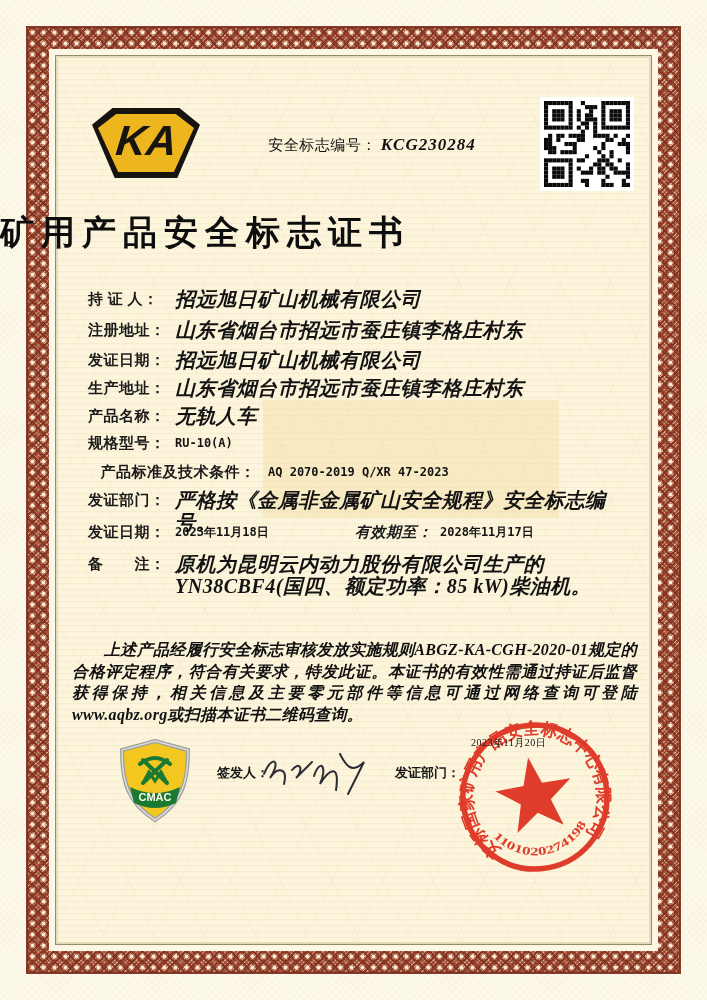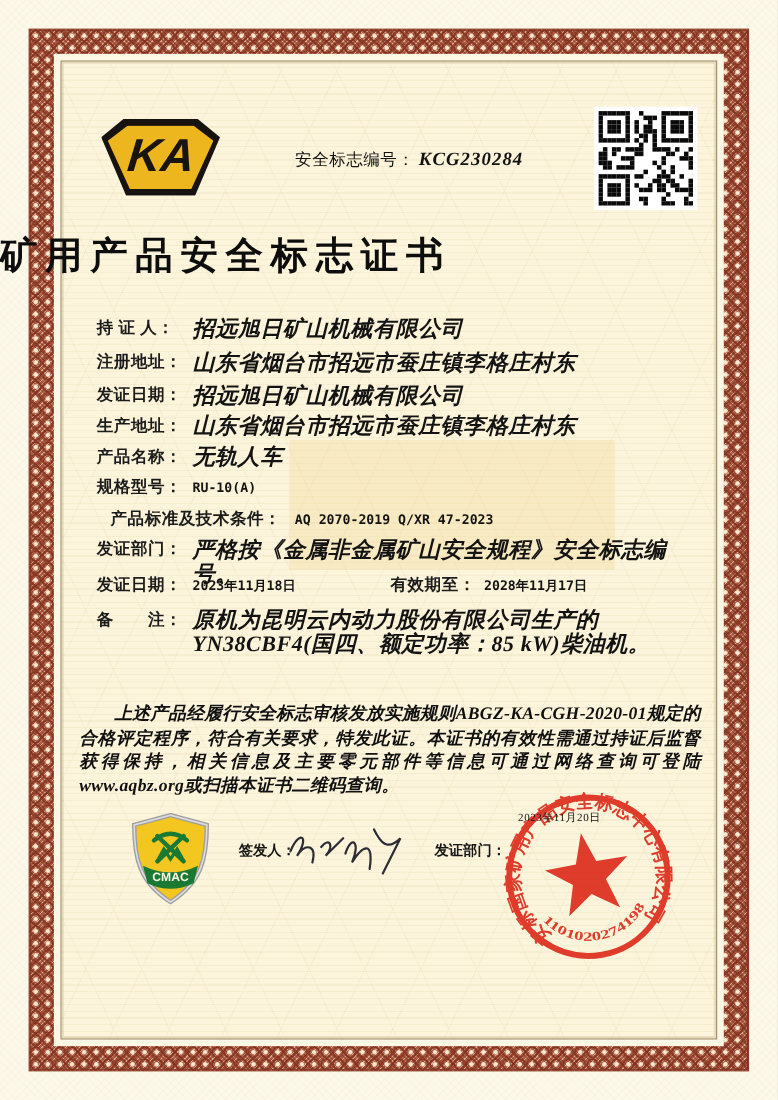--- a/index.html
+++ b/index.html
@@ -79,21 +79,21 @@
   }
   .lab.wide{ width:180px;text-align:center; }
   .val{
     font-size:20px; font-weight:600; font-style:italic; color:#131313; letter-spacing:.5px;
   }
   .val.num{
     font-family:"DejaVu Sans Mono","Liberation Mono",monospace;
     font-style:normal; font-weight:700; font-size:12px; letter-spacing:0;
   }
   .val.wrap{ width:465px; }
-  .lab.mid{ width:85px; margin-left:13px;}
+  .lab.mid{ width:85px; margin-left:13px;font-style:italic;}
   
   .statement{
     position:absolute; left:72px; top:639px; width:565px; z-index:2;
     font-size:16px; font-weight:700; font-style:italic; color:#101010;
     line-height:21.5px; text-align:justify; text-indent:2em; letter-spacing:.3px; margin:0;
   }
   
   .badge{ position:absolute; left:116px; top:739px; z-index:2;}
   .signline{ position:absolute; z-index:3; font-family:Liberation Mono, monospace;
     font-size:13px; font-weight:600; color:#161616; white-space:nowrap;}

